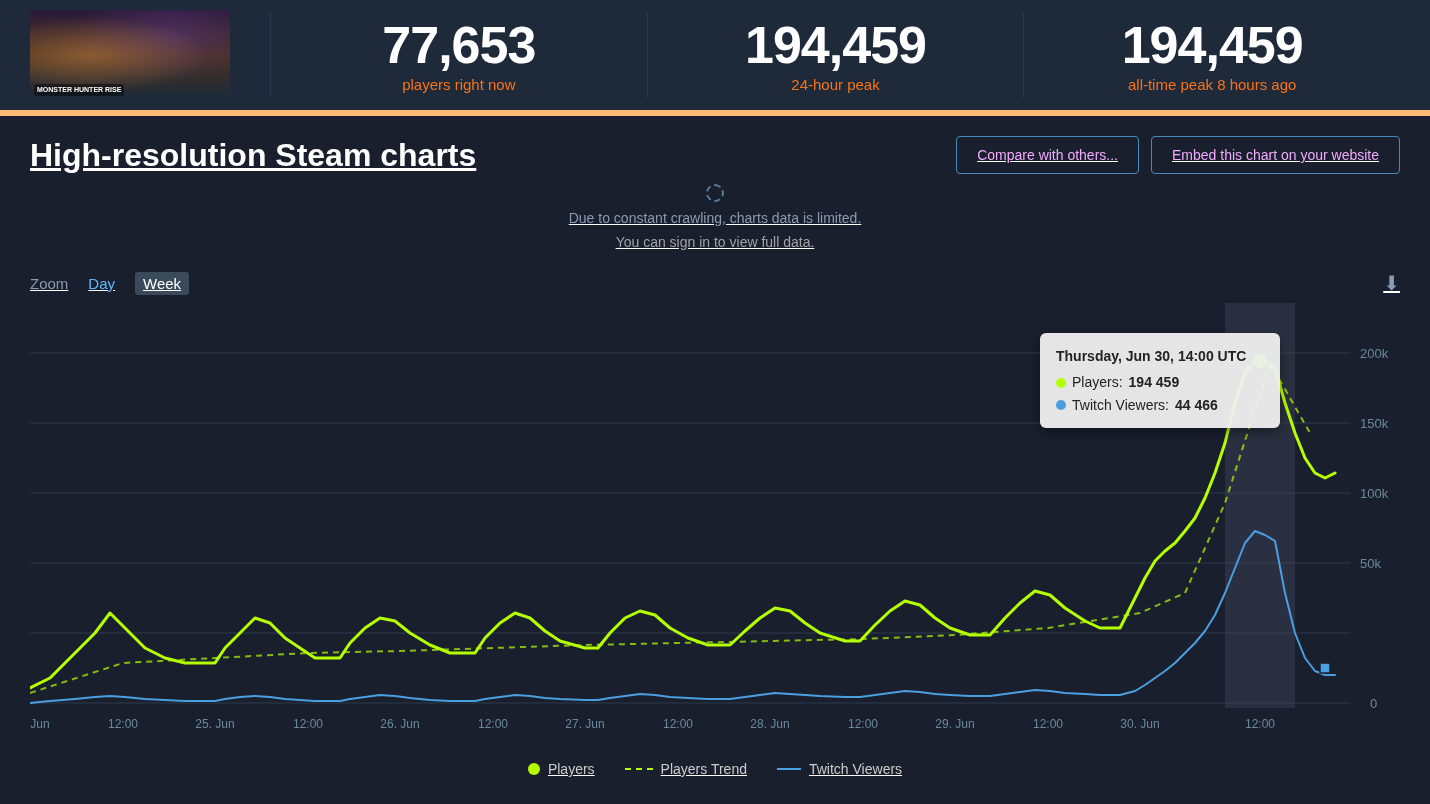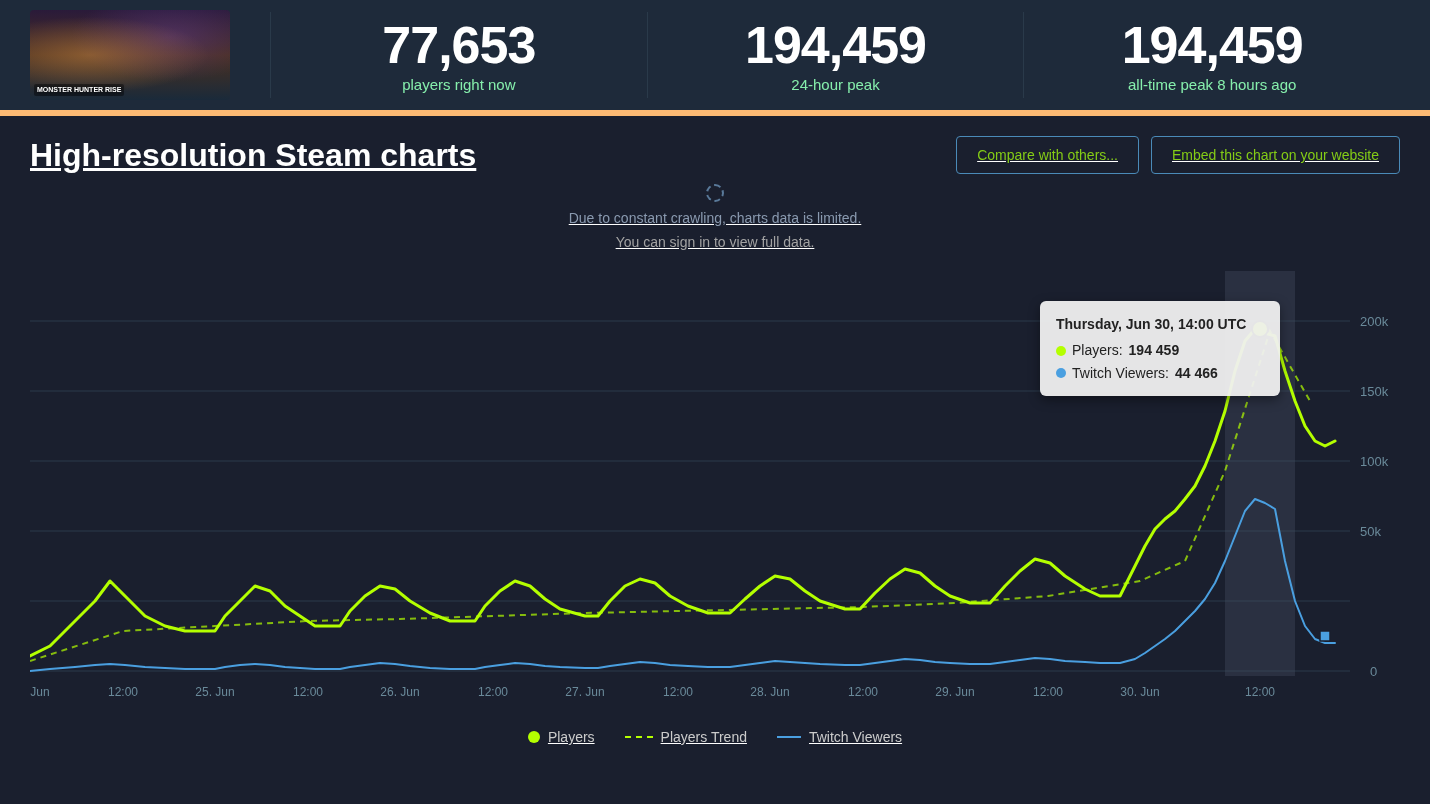--- a/index.html
+++ b/index.html
@@ -63,21 +63,21 @@
     }
     .stat-number {
       font-size: 52px;
       font-weight: 700;
       color: #ffffff;
       line-height: 1.1;
       letter-spacing: -1px;
     }
     .stat-label {
       font-size: 15px;
-      color: #86efac;
+      color: #f97316;
       margin-top: 2px;
     }
 
     
     .main-content {
       padding: 20px 30px 10px 30px;
       text-decoration: underline;
     }
 
     
@@ -92,21 +92,21 @@
       font-weight: 700;
       color: #ffffff;
     }
     .header-buttons {
       display: flex;
       gap: 12px;
     }
     .btn-outline {
       background: transparent;
       border: 1px solid #4a8ab8;
-      color: #84cc16;
+      color: #f0abfc;
       padding: 10px 20px;
       border-radius: 4px;
       font-size: 14px;
       cursor: pointer;
       white-space: nowrap;
     }
 
     
     .notice-bar {
       display: flex;
@@ -260,20 +260,26 @@
       <button class="btn-outline">Embed this chart on your website</button>
     </div>
   </div>
 
   <div class="notice-bar">
     <span class="notice-icon"></span>
     <span>Due to constant crawling, charts data is limited.</span>
     <span class="notice-link">You can sign in to view full data.</span>
   </div>
 
+  <div class="zoom-row">
+    <span class="zoom-label">Zoom</span>
+    <button class="zoom-btn">Day</button>
+    <button class="zoom-btn active">Week</button>
+    <span class="download-icon">⬇</span>
+  </div>
 
   <div class="chart-container">
     
     
     <div class="tooltip-box">
       <div class="tooltip-title">Thursday, Jun 30, 14:00 UTC</div>
       <div class="tooltip-row">
         <span class="tooltip-dot green"></span>
         <span>Players:</span>
         <span class="tooltip-val">194 459</span>

